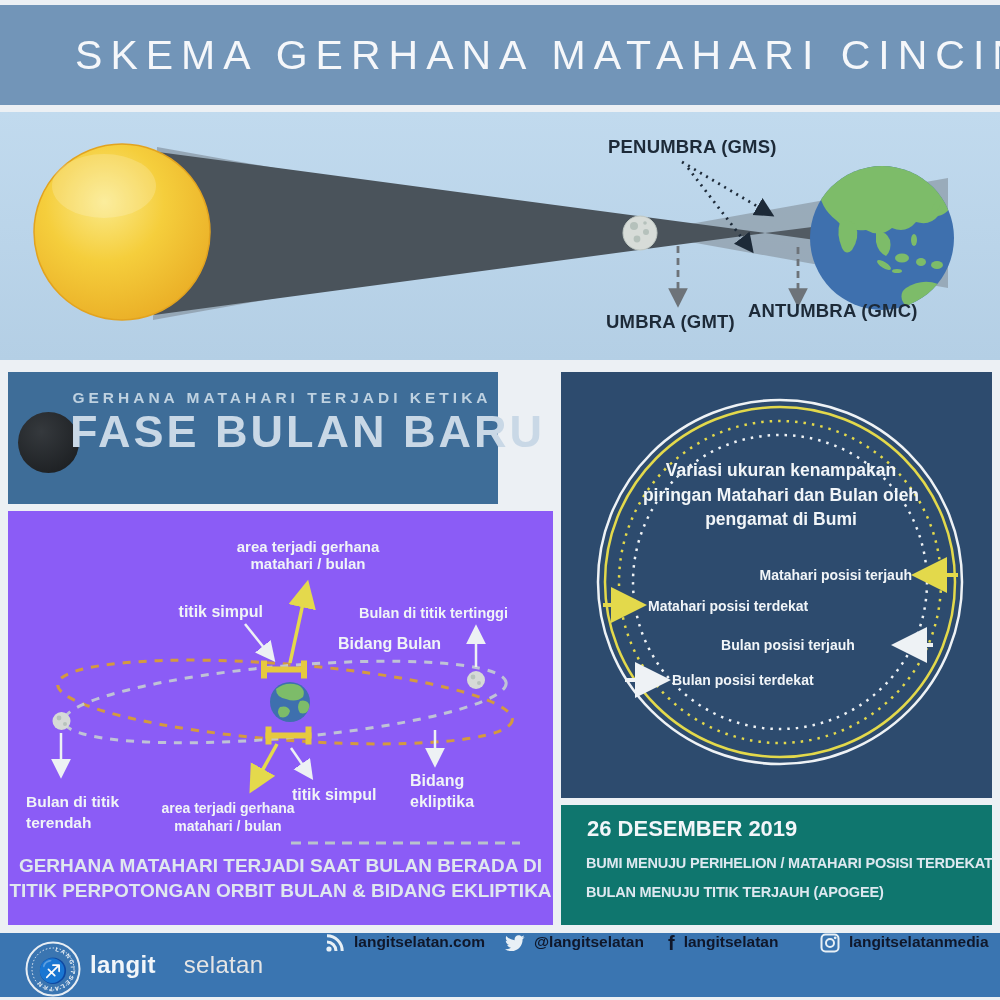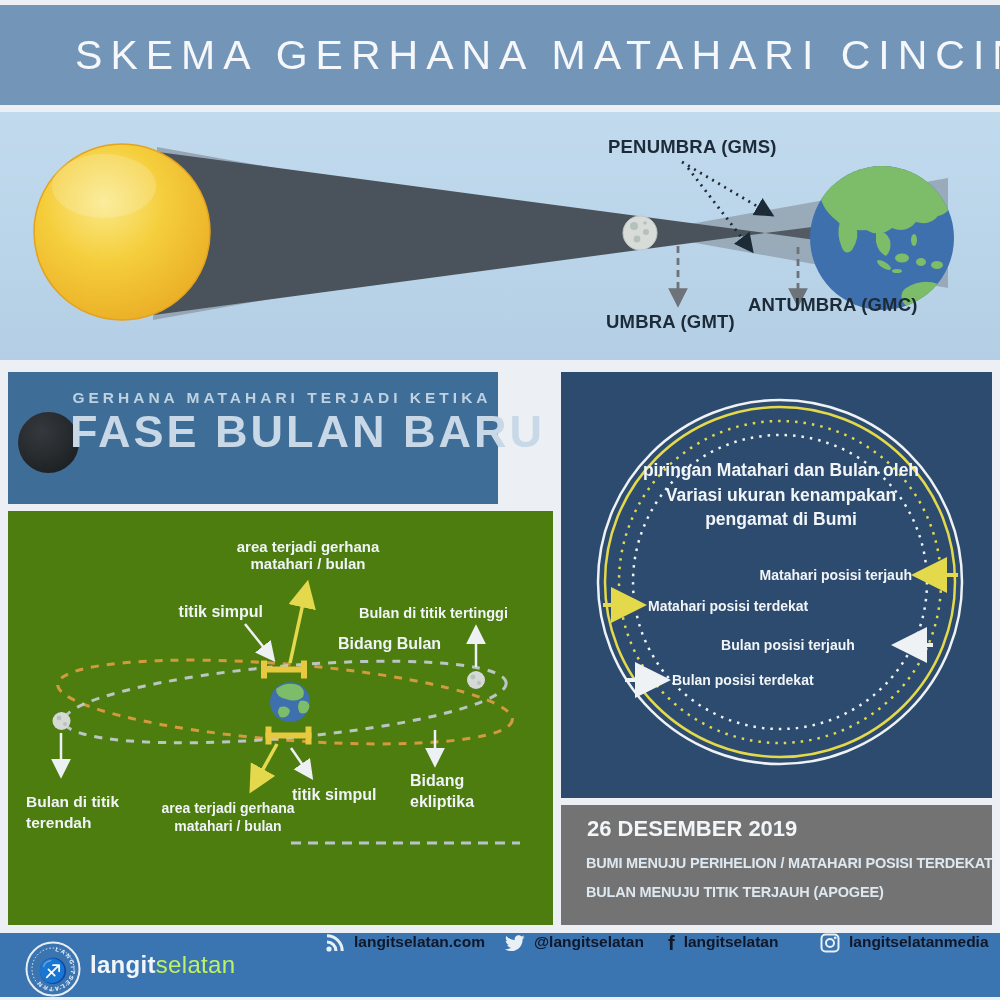--- a/index.html
+++ b/index.html
@@ -25,43 +25,43 @@
   .newmoon{position:absolute;left:10px;top:40px;width:61px;height:61px;border-radius:50%;
            background:radial-gradient(circle at 38% 32%,#35393d,#1e2124 78%);}
   .fase-line{position:absolute;left:62px;right:4px;text-align:center;font-weight:bold;
              white-space:nowrap;color:#bfd2e1;}
   .fase-kicker{top:17px;font-size:15.5px;letter-spacing:4px;}
   .fase-headline{top:34px;font-size:45px;letter-spacing:3px;color:#c9d8e6;}
   .fase-sub1{top:89px;font-size:14.5px;letter-spacing:3px;}
   .fase-sub2{top:108px;font-size:16px;letter-spacing:0;color:#c5d5e3;}
 
   
-  .orbit{left:8px;top:511px;width:545px;height:414px;background:#4d7c0f;}
+  .orbit{left:8px;top:511px;width:545px;height:414px;background:#8b5cf6;}
   .olbl{position:absolute;font-weight:bold;color:#f0f4f7;font-size:15px;white-space:nowrap;}
   .ocap{position:absolute;left:0;right:0;text-align:center;font-weight:bold;
         color:#dfe7ee;font-size:19px;line-height:25px;}
 
   
   .variation{left:561px;top:372px;width:431px;height:426px;background:#2d4b6e;}
   .vtitle{position:absolute;left:35px;top:86px;width:370px;text-align:center;
           font-weight:bold;color:#f1f5f8;font-size:17.5px;line-height:24.5px;}
   .vlbl{position:absolute;font-weight:bold;color:#f1f5f8;font-size:14px;white-space:nowrap;}
 
   
-  .datep{left:561px;top:805px;width:431px;height:120px;background:#737373;}
+  .datep{left:561px;top:805px;width:431px;height:120px;background:#0f766e;}
   .date-title{position:absolute;left:26px;top:11px;font-size:22px;font-weight:bold;color:#f2f6f9;}
   .date-line{position:absolute;left:25px;font-size:14.5px;font-weight:bold;
              color:#dee8f0;letter-spacing:-.2px;white-space:nowrap;}
 
   
   .footer{left:0;top:933px;width:1000px;height:64px;background:#3a75b1;}
   .brand{position:absolute;left:90px;top:0;height:64px;display:flex;align-items:center;
          font-size:24px;color:#f2f6f9;letter-spacing:.3px;}
   .brand .b{font-weight:bold;}
-  .brand .l{font-weight:300;color:#bef264;}
+  .brand .l{font-weight:300;color:#e5e5e5;margin-left:28px;}
   .social{position:absolute;top:0;height:64px;display:flex;align-items:flex-start;gap:9px;
           color:#0f172a;font-size:15.5px;font-weight:bold;white-space:nowrap;}
   .fb-glyph{font-size:20px;font-weight:bold;line-height:1;}
   svg{display:block;}
 </style>
 </head>
 <body>
 
 <div class="page">
 
@@ -126,21 +126,21 @@
       </g>
 
       <path d="M682,50 L772,103" stroke="#1d2a38" stroke-width="2.8" stroke-dasharray="2 5" fill="none" marker-end="url(#mDark)"></path>
       <path d="M688,56 L752,139" stroke="#1d2a38" stroke-width="2.8" stroke-dasharray="2 5" fill="none" marker-end="url(#mDark)"></path>
       <path d="M678,134 L678,193" stroke="#6d7379" stroke-width="2.8" stroke-dasharray="7 5" fill="none" marker-end="url(#mGray)"></path>
       <path d="M798,135 L798,193" stroke="#6d7379" stroke-width="2.8" stroke-dasharray="7 5" fill="none" marker-end="url(#mGray)"></path>
     </svg>
 
     <div class="sky-label" style="left:608px;top:24px;">PENUMBRA (GMS)</div>
     <div class="sky-label" style="left:606px;top:199px;">UMBRA (GMT)</div>
-    <div class="sky-label" style="left:748px;top:182px;">ANTUMBRA (GMC)</div>
+    <div class="sky-label" style="left:748px;top:188px;">ANTUMBRA (GMC)</div>
   </section>
 
   <section class="panel fase">
     <div class="newmoon"></div>
     <div class="fase-line fase-kicker">GERHANA MATAHARI TERJADI KETIKA</div>
     <div class="fase-line fase-headline">FASE BULAN BARU</div>
   </section>
 
   <section class="panel orbit">
     <svg width="545" height="414" viewBox="0 0 545 414">
@@ -214,20 +214,24 @@
     </div>
     <div class="olbl" style="left:120px;top:288px;width:200px;text-align:center;font-size:14px;line-height:18px;">
       <div>area terjadi gerhana</div>
       <div>matahari / bulan</div>
     </div>
     <div class="olbl" style="left:284px;top:275px;font-size:16px;">titik simpul</div>
     <div class="olbl" style="left:402px;top:259px;font-size:16px;line-height:21px;">
       <div>Bidang</div>
       <div>ekliptika</div>
     </div>
+    <div class="ocap" style="top:342px;">
+      <div>GERHANA MATAHARI TERJADI SAAT BULAN BERADA DI</div>
+      <div>TITIK PERPOTONGAN ORBIT BULAN &amp; BIDANG EKLIPTIKA</div>
+    </div>
   </section>
 
   <section class="panel variation">
     <svg width="431" height="426" viewBox="0 0 431 426">
       <defs>
         <marker id="mWhite2" markerWidth="11" markerHeight="11" refX="7" refY="4.5" orient="auto">
           <path d="M0,0 L9,4.5 L0,9 Z" fill="#eef2f5"></path>
         </marker>
         <marker id="mYellow2" markerWidth="11" markerHeight="11" refX="7" refY="4.5" orient="auto">
           <path d="M0,0 L9,4.5 L0,9 Z" fill="#e3d94b"></path>
@@ -238,22 +242,22 @@
       <circle cx="219" cy="210" r="161" fill="none" stroke="#e3d94b" stroke-width="2.5" stroke-dasharray="2.5 6"></circle>
       <circle cx="219" cy="210" r="147" fill="none" stroke="#eef2f5" stroke-width="2.5" stroke-dasharray="2.5 6"></circle>
 
       <path d="M397,203 L358,203" stroke="#e3d94b" stroke-width="4" fill="none" marker-end="url(#mYellow2)"></path>
       <path d="M42,233 L78,233" stroke="#e3d94b" stroke-width="4" fill="none" marker-end="url(#mYellow2)"></path>
       <path d="M372,273 L338,273" stroke="#eef2f5" stroke-width="4" fill="none" marker-end="url(#mWhite2)"></path>
       <path d="M64,308 L102,308" stroke="#eef2f5" stroke-width="4" fill="none" marker-end="url(#mWhite2)"></path>
     </svg>
 
     <div class="vtitle">
+      <div>Variasi ukuran kenampakan</div>
       <div>piringan Matahari dan Bulan oleh</div>
-      <div>Variasi ukuran kenampakan</div>
       <div>pengamat di Bumi</div>
     </div>
     <div class="vlbl" style="left:151px;top:195px;width:200px;text-align:right;">Matahari posisi terjauh</div>
     <div class="vlbl" style="left:87px;top:226px;">Matahari posisi terdekat</div>
     <div class="vlbl" style="left:127px;top:265px;width:200px;text-align:center;">Bulan posisi terjauh</div>
     <div class="vlbl" style="left:111px;top:300px;">Bulan posisi terdekat</div>
   </section>
 
   <section class="panel datep">
     <div class="date-title">26 DESEMBER 2019</div>

